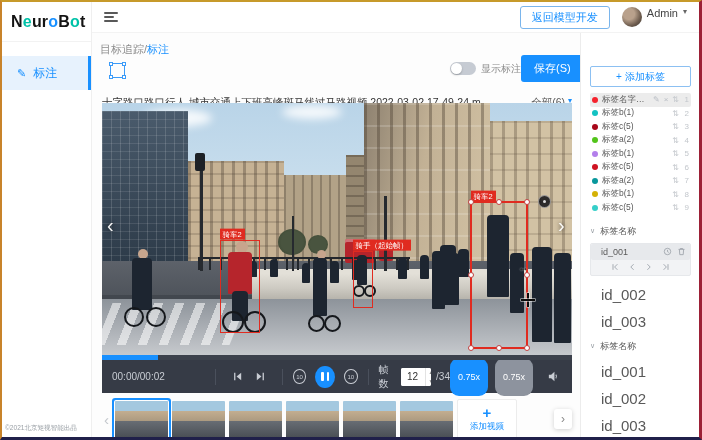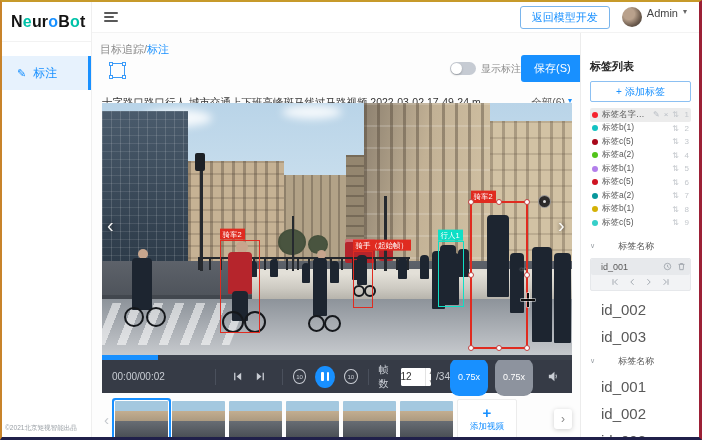--- a/index.html
+++ b/index.html
@@ -86,21 +86,21 @@
   .scrub .fill { position:absolute; left:0; top:0; bottom:0; background:#1890ff;}
   .controls { width:470px; height:33px; background:#363b46; display:flex; align-items:center; padding:0 10px; color:#c9cdd4; font-size:10px;}
   .ctime { width:104px; }
   .cdiv { width:1px; height:16px; background:#4a505c; margin:0 10px;}
   .cbtn { background:none; border:none; cursor:pointer; display:flex; align-items:center; justify-content:center; padding:0 6px;}
   .rcirc { width:15px; height:15px; border:1.3px solid #c9cdd4; border-radius:50%; display:flex; align-items:center; justify-content:center; font-size:6px; color:#c9cdd4; cursor:pointer;}
   .pausebtn { width:22px; height:22px; border-radius:50%; background:#1890ff; display:flex; align-items:center; justify-content:center; gap:3px; margin:0 9px; cursor:pointer; border:none;}
   .pausebtn i { width:2.5px; height:9px; background:#fff; border-radius:1px; display:block;}
   .framebox { display:flex; align-items:center; gap:5px;}
   .finput { display:flex; background:#fff; border-radius:2px; overflow:hidden; height:18px;}
-  .finput input { width:24px; border:none; font-size:10px; color:#333; font-family:inherit; outline:none;}
+  .finput input { width:24px; border:none; font-size:10px; text-align:center; color:#333; font-family:inherit; outline:none;}
   .spin { display:flex; flex-direction:column; border-left:1px solid #e3e3e3; background:#fff;}
   .spin span { font-size:5px; color:#8c8c8c; line-height:1; padding:2px 3px; cursor:pointer;}
   .pills { margin-left:auto; display:flex; gap:7px; align-items:center;}
   .pill { font-size:9px; color:#fff; padding:14px 8px; border-radius:9px; cursor:pointer;}
   .pill.on { background:#1890ff;} .pill.off { background:#8d939e;}
   .speaker { margin-left:14px; margin-right:2px; cursor:pointer; display:flex;}
   
   .filmstrip { position:absolute; left:10px; top:363px; width:470px; height:46px; display:flex; align-items:center; gap:4px;}
   .fs-chev { font-size:15px; color:#c3c7cc; cursor:pointer; padding:0 2px;}
   .thumb { width:53px; height:37px; border-radius:1px; cursor:pointer;
@@ -116,21 +116,21 @@
   .addlabel { margin-top:7px; width:100%; height:21px; background:#fff; border:1px solid #8cc0f2; color:#1890ff; font-size:10px; border-radius:2px; cursor:pointer; font-family:inherit; display:flex; align-items:center; justify-content:center; gap:3px;}
   .llist { margin-top:6px; }
   .lrow { display:flex; align-items:center; height:13.5px; gap:4px; padding:0 2px; cursor:pointer; border-radius:2px;}
   .lrow.sel { background:#ececec; }
   .dot { width:6px; height:6px; border-radius:50%; flex:none;}
   .lname { font-size:8.5px; color:#595959; white-space:nowrap; overflow:hidden; text-overflow:ellipsis; flex:1;}
   .lic { font-size:8px; color:#b9bec5; cursor:pointer;}
   .sorti { font-size:8px; color:#c3c7cc; cursor:grab;}
   .snum { font-size:8px; color:#c3c7cc; width:6px; text-align:right;}
   .rtitle { margin-top:16px; font-size:11px; font-weight:bold; color:#262626;}
-  .tgroup { display:flex; align-items:center; gap:23px; margin-top:10px; font-size:9px; color:#595959; cursor:pointer;}
+  .tgroup { display:flex; align-items:center; gap:5px; margin-top:10px; font-size:9px; color:#595959; cursor:pointer;}
   .tgroup .tc { color:#9aa0a6; font-size:7px;}
   .rescard { margin-top:5px; background:#f2f3f5; border:1px solid #e6e8eb; border-radius:2px;}
   .resrow { display:flex; align-items:center; height:16px; padding:0 4px 0 10px; font-size:9px; color:#595959; background:#e7e9ec; border-radius:2px; cursor:pointer;}
   .resrow .ric { margin-left:auto; display:flex; gap:5px; align-items:center;}
   .pager { height:15px; display:flex; align-items:center; justify-content:center; gap:9px;}
   .pager svg { cursor:pointer; }
   .titem { font-size:15px; color:#595959; padding-left:11px; margin-top:10px; cursor:pointer;}
 </style>
 </head>
 <body>
@@ -257,23 +257,20 @@
       <div class="p" style="left:255px;top:152px;width:10px;height:30px"></div>
       <div class="wheel" style="left:251px;top:182px;width:12px;height:12px"></div>
       <div class="wheel" style="left:262px;top:182px;width:12px;height:12px"></div>
 
       <div class="bbox" style="left: 118px; top: 137px; width: 40px; height: 93px; border-color: rgb(224, 43, 32);">
         <span class="blabel" style="background-color: rgb(224, 43, 32);">骑车2</span>
       </div>
       <div class="bbox" style="left: 251px; top: 148px; width: 20px; height: 57px; border-color: rgb(224, 43, 32);">
         <span class="blabel" style="background-color: rgb(224, 43, 32);">骑手（起始帧）</span>
       </div>
-      <div class="bbox" style="left: 336px; top: 138px; width: 26px; height: 66px; border-color: rgb(15, 223, 198);">
-        <span class="blabel" style="background-color: rgb(15, 223, 198);">行人1</span>
-      </div>
       <div class="bbox" style="left: 368px; top: 98px; width: 58px; height: 148px; border-width: 2px; border-color: rgb(224, 43, 32);">
         <span class="blabel" style="background-color: rgb(224, 43, 32);">骑车2</span>
         <span class="h" style="left:-4px;top:-4px"></span>
         <span class="h" style="right:-4px;top:-4px"></span>
         <span class="h" style="left:50%;top:-4px;margin-left:-3px"></span>
         <span class="h" style="left:-4px;top:50%;margin-top:-3px"></span>
         <span class="h" style="right:-4px;top:50%;margin-top:-3px"></span>
         <span class="h" style="left:-4px;bottom:-4px"></span>
         <span class="h" style="right:-4px;bottom:-4px"></span>
         <span class="h" style="left:50%;bottom:-4px;margin-left:-3px"></span>
@@ -350,21 +347,20 @@
     <div class="thumb"></div>
     <div class="thumb"></div>
     <div class="addcard">
       <span class="plus">+</span>
       <span class="atext">添加视频</span>
     </div>
     <span class="fs-right">›</span>
   </div>
 
   <div class="rpanel">
-    <div class="ptitle">标签列表</div>
     <button class="addlabel">
         <span>+</span>
         <span>添加标签</span>
       </button>
     <div class="llist">
       <div class="lrow sel">
         <span class="dot" style="background-color: rgb(245, 34, 45);"></span>
         <span class="lname">标签名字最长数...</span>
         <span class="lic">✎</span>
         <span class="lic">×</span>

